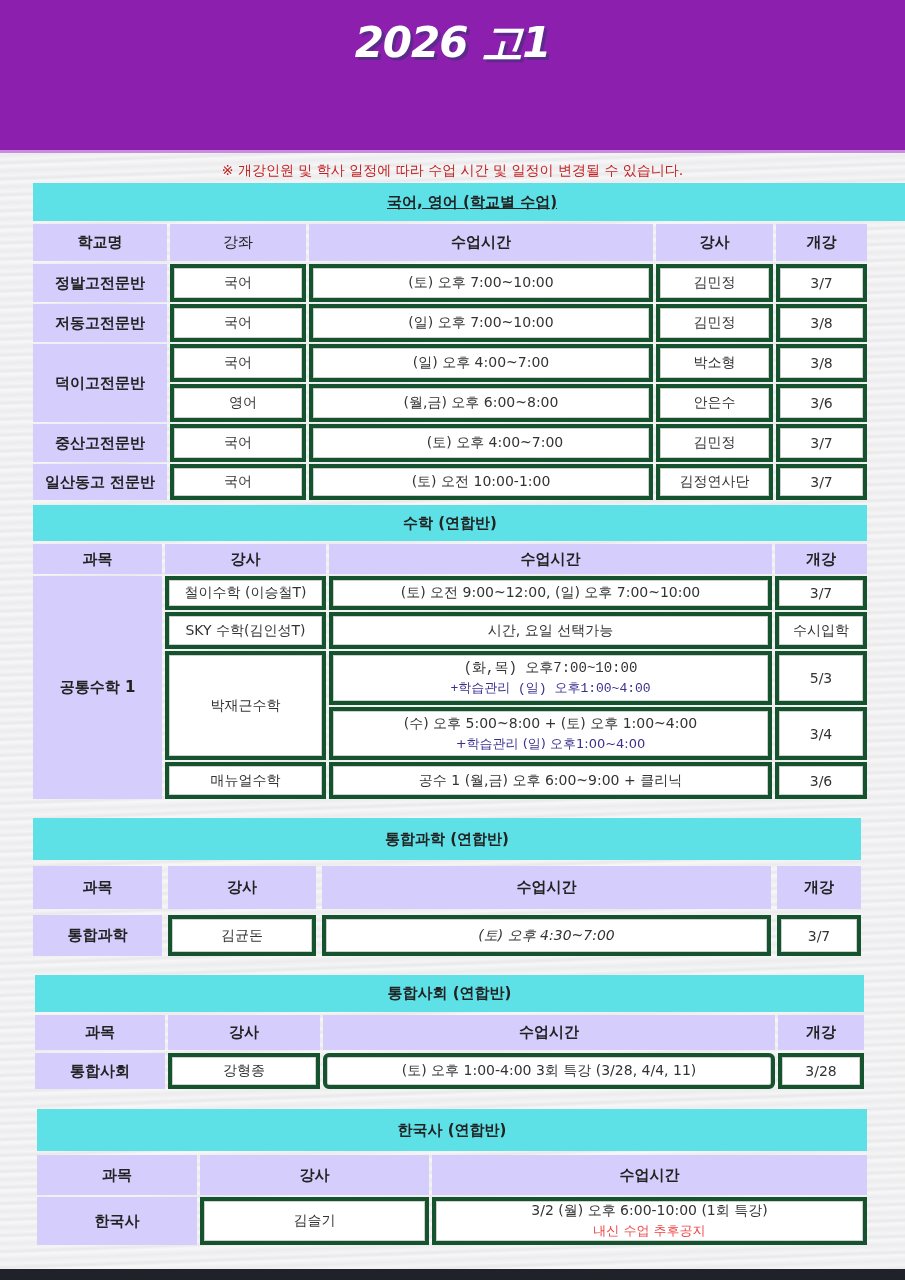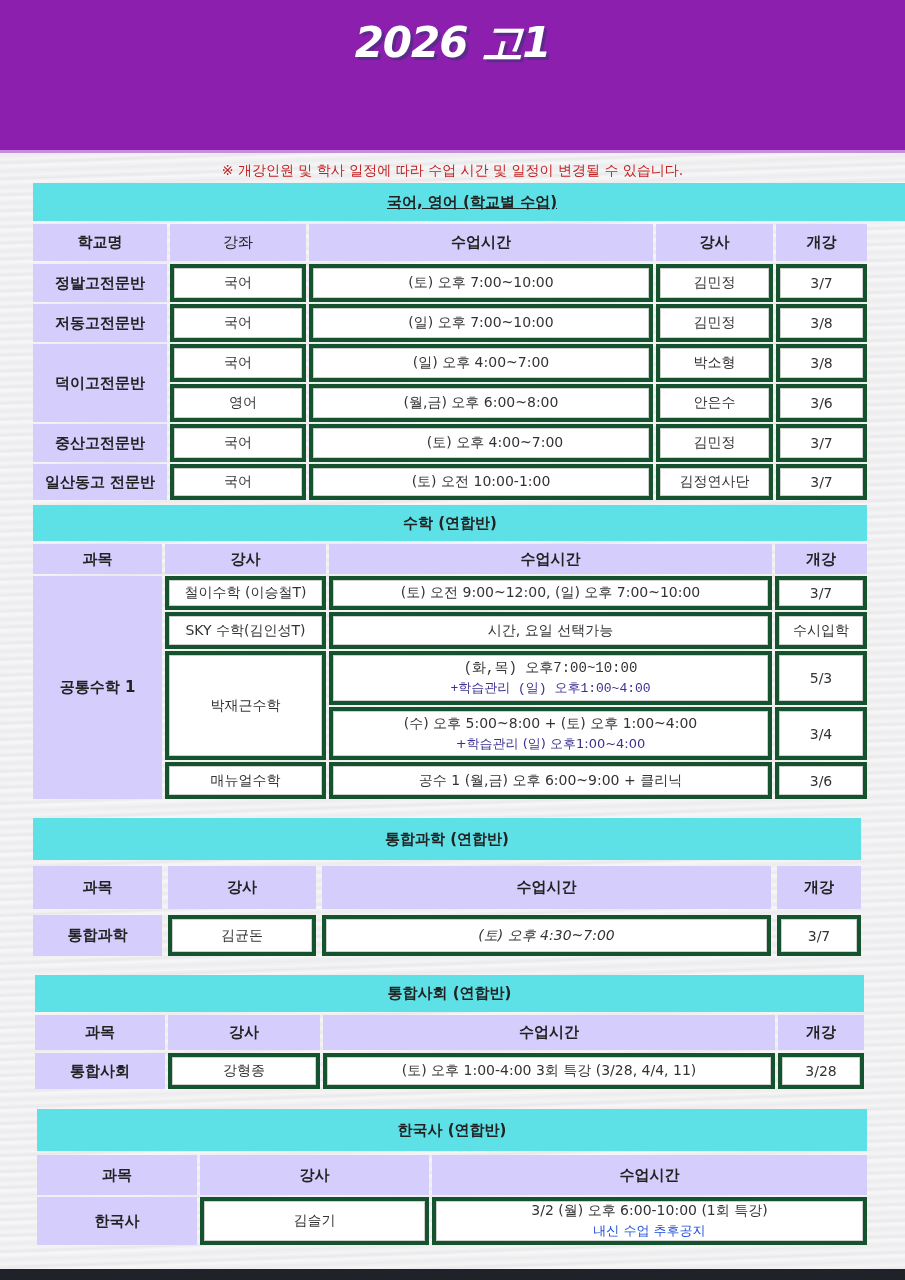--- a/index.html
+++ b/index.html
@@ -35,21 +35,21 @@
   }
   .cell {
     position: absolute; display: flex; align-items: center; justify-content: center;
     text-align: center; font-size: 14px; color: #333; flex-direction: column;
   }
   .hd { background: #d5cdfb; font-weight: bold; font-size: 15px; color: #222; }
   .hd.light { font-weight: normal; }
   .lab { background: #d5cdfb; font-weight: bold; font-size: 15px; color: #222; }
   .val { background: #fff; border: 4px solid #14532d; box-shadow: inset 0 0 0 1px #cfcfcf; }
   .sub { color: #3a2f8f; font-size: 13px; margin-top: 2px; }
-  .sub-red { color: #1d4ed8; font-size: 13px; margin-top: 2px; }
+  .sub-red { color: #ef4444; font-size: 13px; margin-top: 2px; }
   .bottom-bar { position: absolute; left: 0; top: 1269px; width: 905px; height: 11px; background: #1f2329; }
 </style>
 </head>
 <body>
 
 <div class="header">
   <div class="title title-1">2026 고1</div>
 </div>
 <div class="notice">※ 개강인원 및 학사 일정에 따라 수업 시간 및 일정이 변경될 수 있습니다.</div>
 
@@ -146,21 +146,21 @@
 
 <div>
   <div class="sec-title" style="left:35px;top:975px;width:829px;height:37px;">통합사회 (연합반)</div>
   <div class="cell hd" style="left:35px;top:1015px;width:130px;height:35px;">과목</div>
   <div class="cell hd" style="left:168px;top:1015px;width:152px;height:35px;">강사</div>
   <div class="cell hd" style="left:323px;top:1015px;width:452px;height:35px;">수업시간</div>
   <div class="cell hd" style="left:778px;top:1015px;width:86px;height:35px;">개강</div>
 
   <div class="cell lab" style="left:35px;top:1053px;width:130px;height:36px;">통합사회</div>
   <div class="cell val" style="left:168px;top:1053px;width:152px;height:36px;">강형종</div>
-  <div class="cell val" style="left:323px;top:1053px;width:452px;height:36px;">(토) 오후 1:00-4:00 3회 특강 (3/28, 4/4, 11)</div>
+  <div class="cell val" style="left:323px;top:1053px;width:452px;height:36px;border-radius:6px;">(토) 오후 1:00-4:00 3회 특강 (3/28, 4/4, 11)</div>
   <div class="cell val" style="left:778px;top:1053px;width:86px;height:36px;">3/28</div>
 </div>
 
 <div>
   <div class="sec-title" style="left:37px;top:1109px;width:830px;height:42px;">한국사 (연합반)</div>
   <div class="cell hd" style="left:37px;top:1155px;width:160px;height:40px;">과목</div>
   <div class="cell hd" style="left:200px;top:1155px;width:229px;height:40px;">강사</div>
   <div class="cell hd" style="left:432px;top:1155px;width:435px;height:40px;">수업시간</div>
 
   <div class="cell lab" style="left:37px;top:1197px;width:160px;height:48px;">한국사</div>

